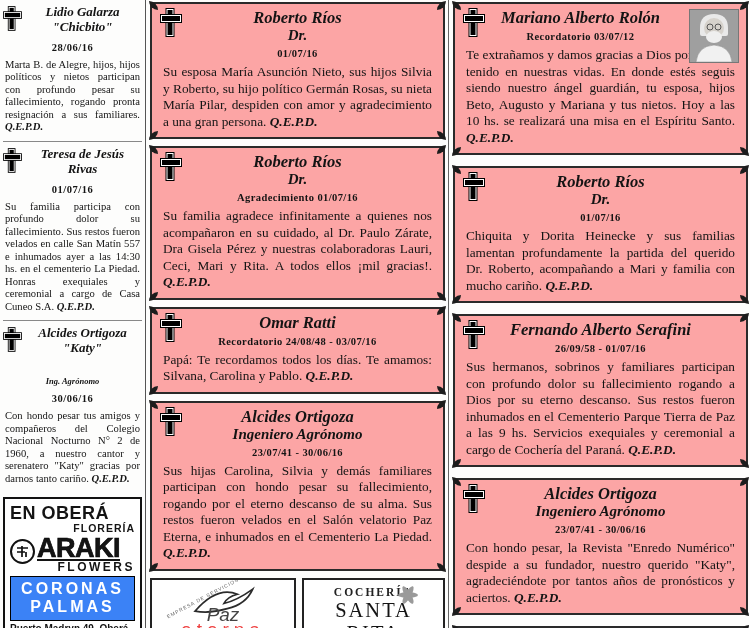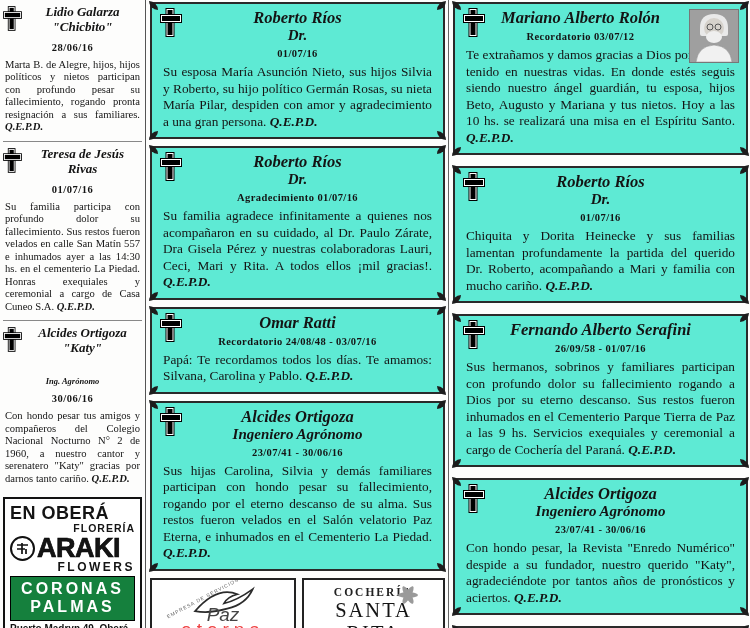--- a/index.html
+++ b/index.html
@@ -29,21 +29,21 @@
   .notice + .notice { border-top:1px solid #888; }
   .notice .cross { position:absolute; left:1px; top:7px; }
   .notice-name { font-style:italic; font-weight:bold; font-size:13px; line-height:1.15; padding:0 0 0 20px; }
   .notice-role { font-style:italic; font-weight:bold; font-size:8.5px;margin-top:20px; }
   .notice-role:empty { display:none; }
   .notice-date { font-weight:bold; font-size:10.5px; margin:7px 0 6px; letter-spacing:.5px; }
   .notice-body { text-align:justify; font-size:10.6px; line-height:1.18; }
   .qepd { font-weight:bold; font-style:italic; }
 
   
-  .obit { position:relative; border:2px solid #2a2a2a; background:#5eead4;
+  .obit { position:relative; border:2px solid #2a2a2a; background:#fca5a5;
           padding:5px 11px 7px; margin-bottom:7px; }
   .col-right .obit { margin-bottom:11px; }
   .obit .cross { position:absolute; left:9px; top:5px; }
   .obit-name { text-align:center; font-style:italic; font-weight:bold; font-size:16.5px; line-height:1.1; }
   .obit-role { text-align:center; font-style:italic; font-weight:bold; font-size:15px; }
   .obit-role:empty { display:none; }
   .obit-date { text-align:center; font-weight:bold; font-size:10.5px; margin:4px 0 5px; letter-spacing:.4px; }
   .obit-body { text-align:justify; font-size:13.3px; line-height:1.24; }
   
   .obit::before, .obit::after, .obit .corners::before, .obit .corners::after {
@@ -57,24 +57,24 @@
            border:1px solid #777; background:#a8a8a8; overflow:hidden; }
   .obit.has-photo .obit-name, .obit.has-photo .obit-date { padding-right:40px; }
 
   
   .ad { font-family:"Liberation Sans", sans-serif; }
 
   
   .araki { border:2px solid #111; margin:5px 0 7px; padding:4px 5px 3px; background:#fff; }
   .araki-head { font-weight:bold; font-size:18px; letter-spacing:.5px; }
   .araki-flor { text-align:right; font-weight:bold; font-size:10.5px; letter-spacing:1px; margin-top:-2px; }
-  .araki-brandrow { display:flex; align-items:center; gap:2px; margin-top:-1px; }
+  .araki-brandrow { display:flex; align-items:flex-end; gap:2px; margin-top:-1px;text-decoration:underline; }
   .araki-brand { font-weight:bold; font-size:27px; letter-spacing:-.5px; -webkit-text-stroke:.7px #000; }
   .araki-flowers { text-align:right; font-weight:bold; font-size:12px; letter-spacing:2.5px; margin-top:-4px; }
-  .araki-banner { background:#15803d; color:#fff; text-align:center; font-weight:bold;
+  .araki-banner { background:#3b82f6; color:#fff; text-align:center; font-weight:bold;
     font-size:16px; letter-spacing:3px; line-height:1.12; padding:3px 0 4px; margin:2px 0; border:1px solid #000; }
   .araki-addr  { font-weight:bold; font-size:10px; text-align:left; }
   .araki-phone { font-weight:bold; font-size:9.8px; text-align:center; }
 
   
   .mid-ads { display:flex; gap:6px; margin-top:1px; }
   .paz { width:146px; border:2px solid #222; background:#fff; text-align:center; position:relative; overflow:hidden; }
   .paz-arc { position:absolute; left:8px; top:6px; font-size:5px; color:#666; letter-spacing:1px;
              transform:rotate(-28deg); white-space:nowrap; font-family:"Liberation Sans",sans-serif; }
   .paz-logo { height:34px; margin-top:4px; }

